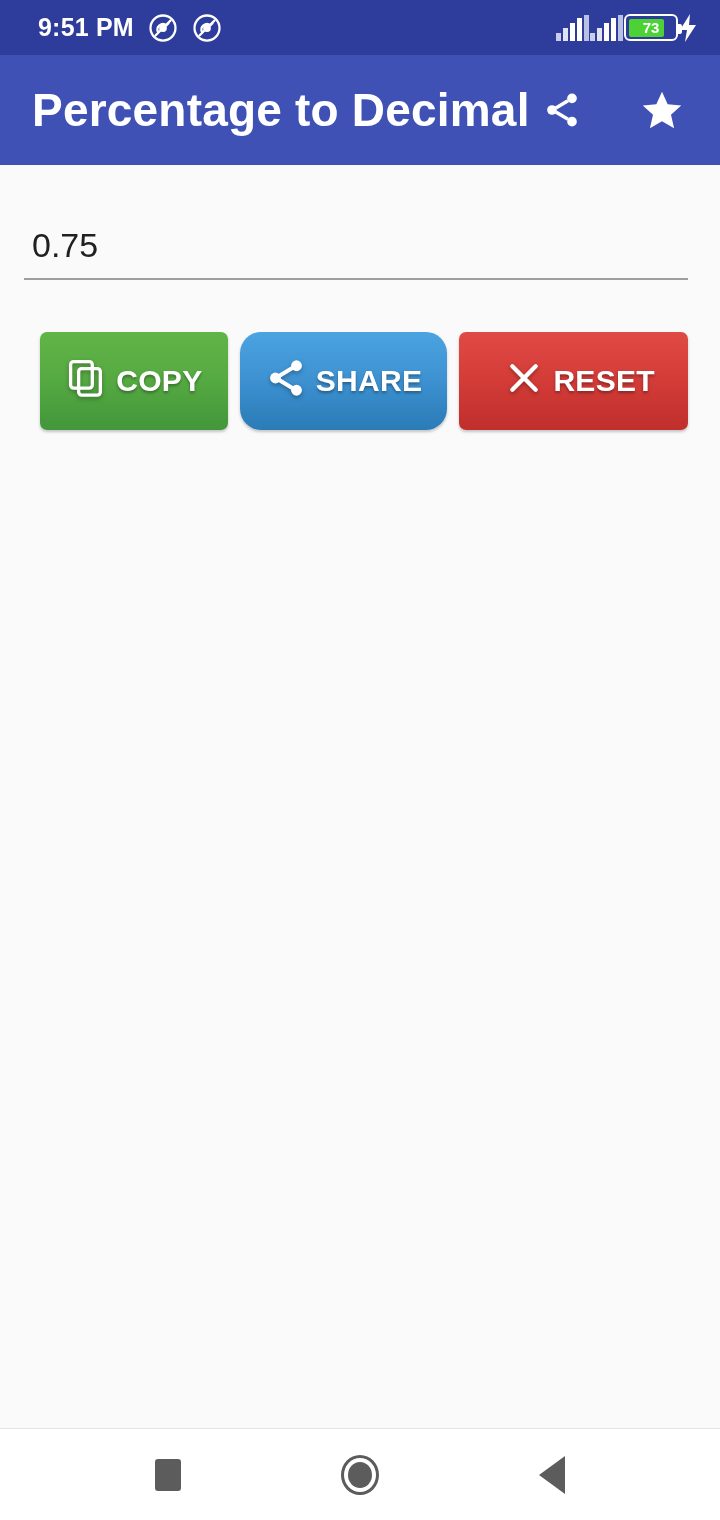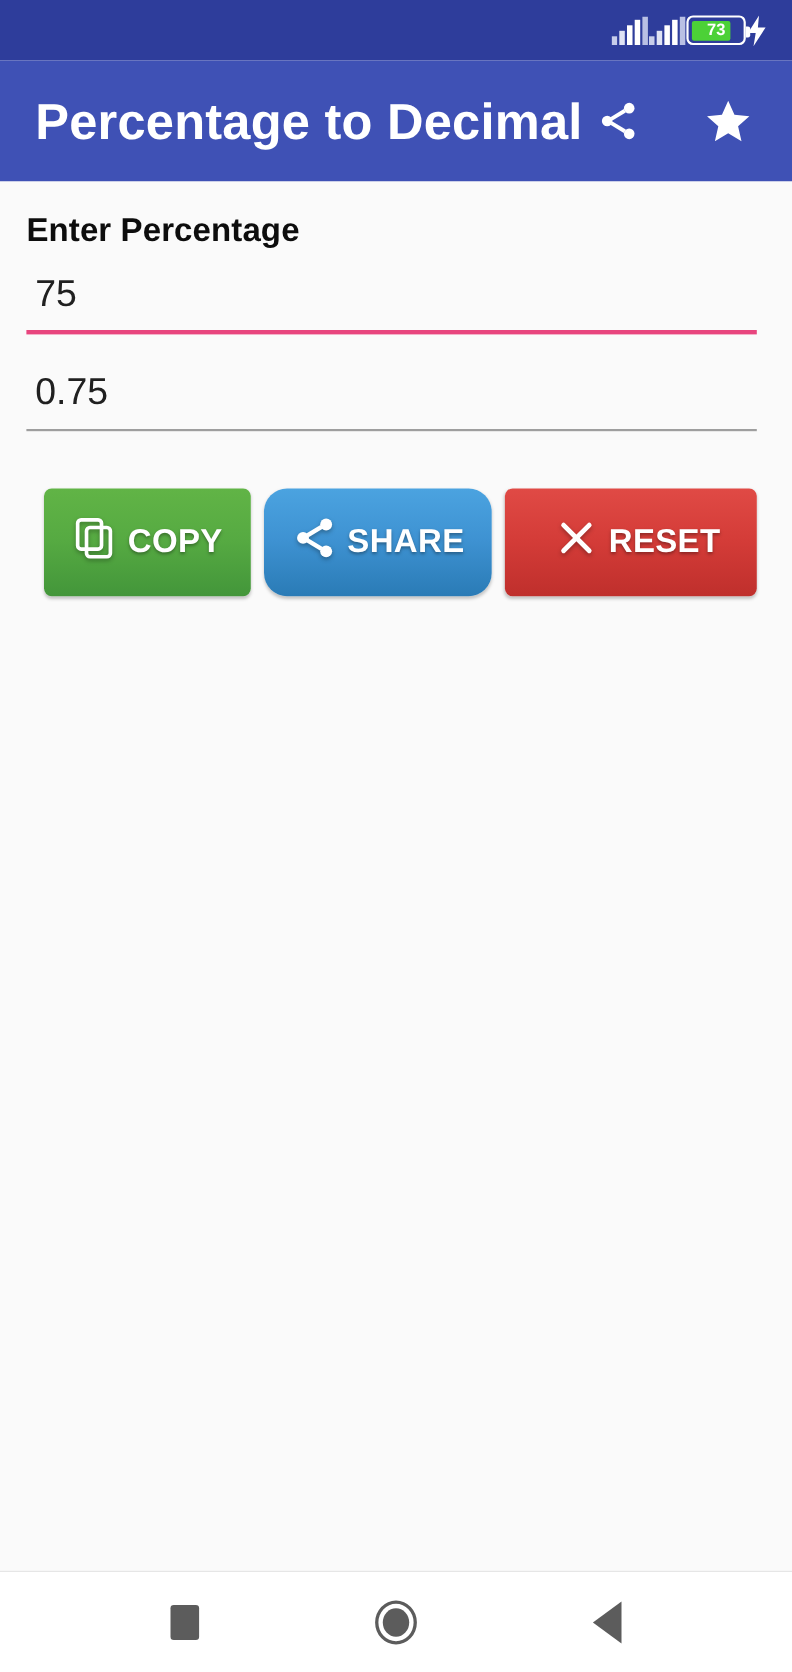--- a/index.html
+++ b/index.html
@@ -184,20 +184,39 @@
     border-right:26px solid #5c5c5c;
   }
   .spacer-nav { width:42px; }
 </style>
 </head>
 <body>
 
 <div id="phone">
 
   <div class="status-bar">
+    <div class="status-left">
+      <span class="status-clock">9:51 PM</span>
+      <span>
+        <svg class="silent-icon" viewBox="0 0 24 24">
+          <circle cx="12" cy="12" r="10" fill="none" stroke="#ffffff" stroke-width="1.8"></circle>
+          <path d="M8.2 15.4a4.4 4.4 0 0 1 6.6-5.6l1.6-1.6" fill="none" stroke="#ffffff" stroke-width="1.8" stroke-linecap="round"></path>
+          <circle cx="12" cy="12" r="3.1" fill="#ffffff"></circle>
+          <line x1="6" y1="18" x2="18" y2="6" stroke="#ffffff" stroke-width="1.8" stroke-linecap="round"></line>
+        </svg>
+      </span>
+      <span>
+        <svg class="silent-icon" viewBox="0 0 24 24">
+          <circle cx="12" cy="12" r="10" fill="none" stroke="#ffffff" stroke-width="1.8"></circle>
+          <path d="M8.2 15.4a4.4 4.4 0 0 1 6.6-5.6l1.6-1.6" fill="none" stroke="#ffffff" stroke-width="1.8" stroke-linecap="round"></path>
+          <circle cx="12" cy="12" r="3.1" fill="#ffffff"></circle>
+          <line x1="6" y1="18" x2="18" y2="6" stroke="#ffffff" stroke-width="1.8" stroke-linecap="round"></line>
+        </svg>
+      </span>
+    </div>
 
     <div class="status-right">
       <span>
         <svg class="sig" width="34" height="26" viewBox="0 0 34 26">
           <rect x="0" y="18" width="5" height="8" fill="#c7cdea"></rect>
           <rect x="7" y="13" width="5" height="13" fill="#dfe3f4"></rect>
           <rect x="14" y="8" width="5" height="18" fill="#ffffff"></rect>
           <rect x="21" y="3" width="5" height="23" fill="#ffffff"></rect>
           <rect x="28" y="0" width="5" height="26" fill="#b9c0e4"></rect>
         </svg>
@@ -239,25 +258,20 @@
       <div class="appbar-icon">
         <svg width="44" height="44" viewBox="0 0 24 24" fill="#ffffff">
           <polygon points="12,2 15.1,8.9 22.5,9.6 16.9,14.6 18.6,22 12,18.1 5.4,22 7.1,14.6 1.5,9.6 8.9,8.9"></polygon>
         </svg>
       </div>
     </div>
   </div>
 
   <div class="content">
 
-    <div class="field-row">
-      <div class="field-label">Enter Percentage</div>
-      <div class="field-value" placeholder="">75</div>
-      <div class="underline-accent"></div>
-    </div>
 
     <div class="gap-after-input"></div>
 
     <div class="field-row">
       <div class="field-value">0.75</div>
       <div class="underline-plain"></div>
     </div>
 
     <div class="gap-after-output"></div>
 

